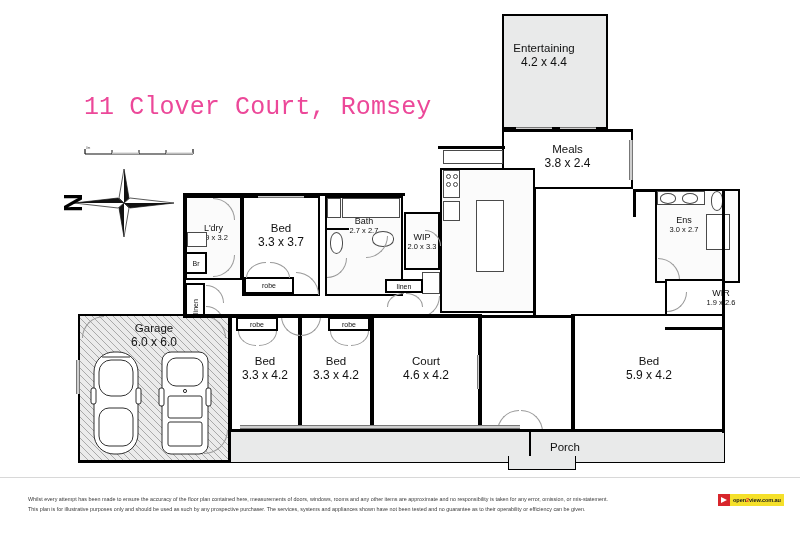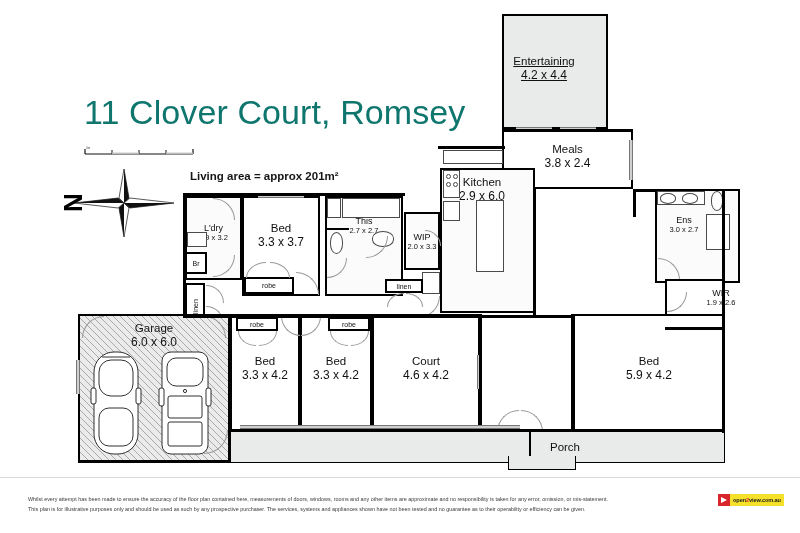--- a/index.html
+++ b/index.html
@@ -12,22 +12,22 @@
   #page {
     position: relative;
     width: 800px; height: 533px;
     background: #ffffff;
     overflow: hidden;
   }
 
   
   #title {
     position: absolute; left: 84px; top: 93px;
-    font-size: 34px; font-weight: 400; color: #0f766e;
-    letter-spacing: 0.1px; white-space: nowrap;
+    font-size: 25px; font-weight: 400; color: #ec4899;
+    letter-spacing: 0.1px; white-space: nowrap; font-family: Liberation Mono, monospace;
   }
   #scalebar { position: absolute; left: 84px; top: 145px; width: 110px; height: 12px; }
   #living-area {
     position: absolute; left: 190px; top: 170px;
     font-size: 11.5px; font-weight: bold; color: #161616; white-space: nowrap;
   }
   #compass { position: absolute; left: 62px; top: 168px; width: 120px; height: 70px; }
   #compass-n {
     position: absolute; left: 64px; top: 187px;
     font-size: 26px; font-weight: bold; color: #000;
@@ -127,56 +127,51 @@
     <line x1="1" y1="4" x2="1" y2="9" stroke="#111" stroke-width="1.2"></line>
     <line x1="28" y1="5" x2="28" y2="9" stroke="#111" stroke-width="1"></line>
     <line x1="55" y1="5" x2="55" y2="9" stroke="#111" stroke-width="1"></line>
     <line x1="82" y1="5" x2="82" y2="9" stroke="#111" stroke-width="1"></line>
     <line x1="109" y1="4" x2="109" y2="9" stroke="#111" stroke-width="1.2"></line>
     <rect x="28" y="7.6" width="27" height="1.6" fill="#bdbdbd"></rect>
     <rect x="82" y="7.6" width="27" height="1.6" fill="#bdbdbd"></rect>
     <text x="2" y="4" font-size="3" fill="#444" font-family="Liberation Sans, sans-serif">0m</text>
   </svg>
 
-  <div id="living-area">Living area = approx 201m²</div>
 
   <svg id="compass" viewBox="0 0 120 70">
     <g transform="translate(62,35)">
       <polygon points="0,-34 5,-5 0,0 -5,-5" fill="#ffffff" stroke="#111" stroke-width="0.7"></polygon>
       <polygon points="0,-34 5,-5 0,0" fill="#111"></polygon>
       <polygon points="0,34 5,5 0,0 -5,5" fill="#ffffff" stroke="#111" stroke-width="0.7"></polygon>
       <polygon points="0,34 -5,5 0,0" fill="#111"></polygon>
       <polygon points="-50,0 -6,5 0,0 -6,-5" fill="#ffffff" stroke="#111" stroke-width="0.7"></polygon>
       <polygon points="-50,0 -6,-5 0,0" fill="#111"></polygon>
       <polygon points="50,0 6,5 0,0 6,-5" fill="#ffffff" stroke="#111" stroke-width="0.7"></polygon>
       <polygon points="50,0 6,5 0,0" fill="#111"></polygon>
     </g>
   </svg>
   <div id="compass-n">N</div>
 
   <div class="room greyfill" style="left:502px; top:14px; width:106px; height:115px;"></div>
-  <div class="label" style="left:502px; top:55px; width:84px;text-decoration:underline;">
+  <div class="label" style="left:502px; top:42px; width:84px;">
     <span class="nm">Entertaining</span>
     <span class="dim">4.2 x 4.4</span>
   </div>
   <div class="win" style="left:516px; top:127px; width:36px; height:4px;"></div>
   <div class="win" style="left:560px; top:127px; width:36px; height:4px;"></div>
 
   <div class="room" style="left:502px; top:129px; width:131px; height:60px; border-top-width:3px;"></div>
   <div class="label" style="left:502px; top:143px; width:131px;">
     <span class="nm">Meals</span>
     <span class="dim">3.8 x 2.4</span>
   </div>
   <div class="winv" style="left:629px; top:140px; width:4px; height:40px;"></div>
 
   <div class="room dotfill" style="left:440px; top:168px; width:95px; height:145px; border-width:2px;"></div>
-  <div class="label" style="left:442px; top:176px; width:80px;">
-    <span class="nm">Kitchen</span>
-    <span class="dim">2.9 x 6.0</span>
-  </div>
   <div class="fx" style="left:476px; top:200px; width:28px; height:72px;"></div>
   <div class="fx" style="left:443px; top:170px; width:17px; height:28px;"></div>
   <div class="fx round" style="left:446px; top:174px; width:5px; height:5px;"></div>
   <div class="fx round" style="left:453px; top:174px; width:5px; height:5px;"></div>
   <div class="fx round" style="left:446px; top:182px; width:5px; height:5px;"></div>
   <div class="fx round" style="left:453px; top:182px; width:5px; height:5px;"></div>
   <div class="fx" style="left:443px; top:201px; width:17px; height:20px;"></div>
   <div class="fx" style="left:443px; top:150px; width:60px; height:14px;"></div>
   <div class="wall" style="left:438px; top:146px; width:67px; height:3px;"></div>
 
@@ -211,21 +206,21 @@
   <div class="win" style="left:258px; top:194px; width:46px; height:4px;"></div>
   <div class="cup" style="left:244px; top:277px; width:50px; height:17px;">
     <span>robe</span>
   </div>
   <div class="arc tl" style="left:246px; top:262px; width:20px; height:16px;"></div>
   <div class="arc tr" style="left:270px; top:262px; width:20px; height:16px;"></div>
   <div class="arc tr" style="left:296px; top:272px; width:23px; height:23px;"></div>
 
   <div class="room dotfill" style="left:325px; top:196px; width:78px; height:100px;"></div>
   <div class="label sm" style="left:325px; top:216px; width:78px;">
-    <span class="nm">This</span>
+    <span class="nm">Bath</span>
     <span class="dim">2.7 x 2.7</span>
   </div>
   <div class="fx" style="left:342px; top:198px; width:58px; height:20px;"></div>
   <div class="fx" style="left:327px; top:198px; width:14px; height:20px;"></div>
   <div class="fx oval" style="left:372px; top:231px; width:22px; height:16px;"></div>
   <div class="fx oval" style="left:330px; top:232px; width:13px; height:22px;"></div>
   <div class="wall" style="left:325px; top:228px; width:24px; height:2px;"></div>
   <div class="arc br" style="left:327px; top:258px; width:20px; height:20px;"></div>
   <div class="arc br" style="left:366px; top:236px; width:22px; height:22px;"></div>
 

